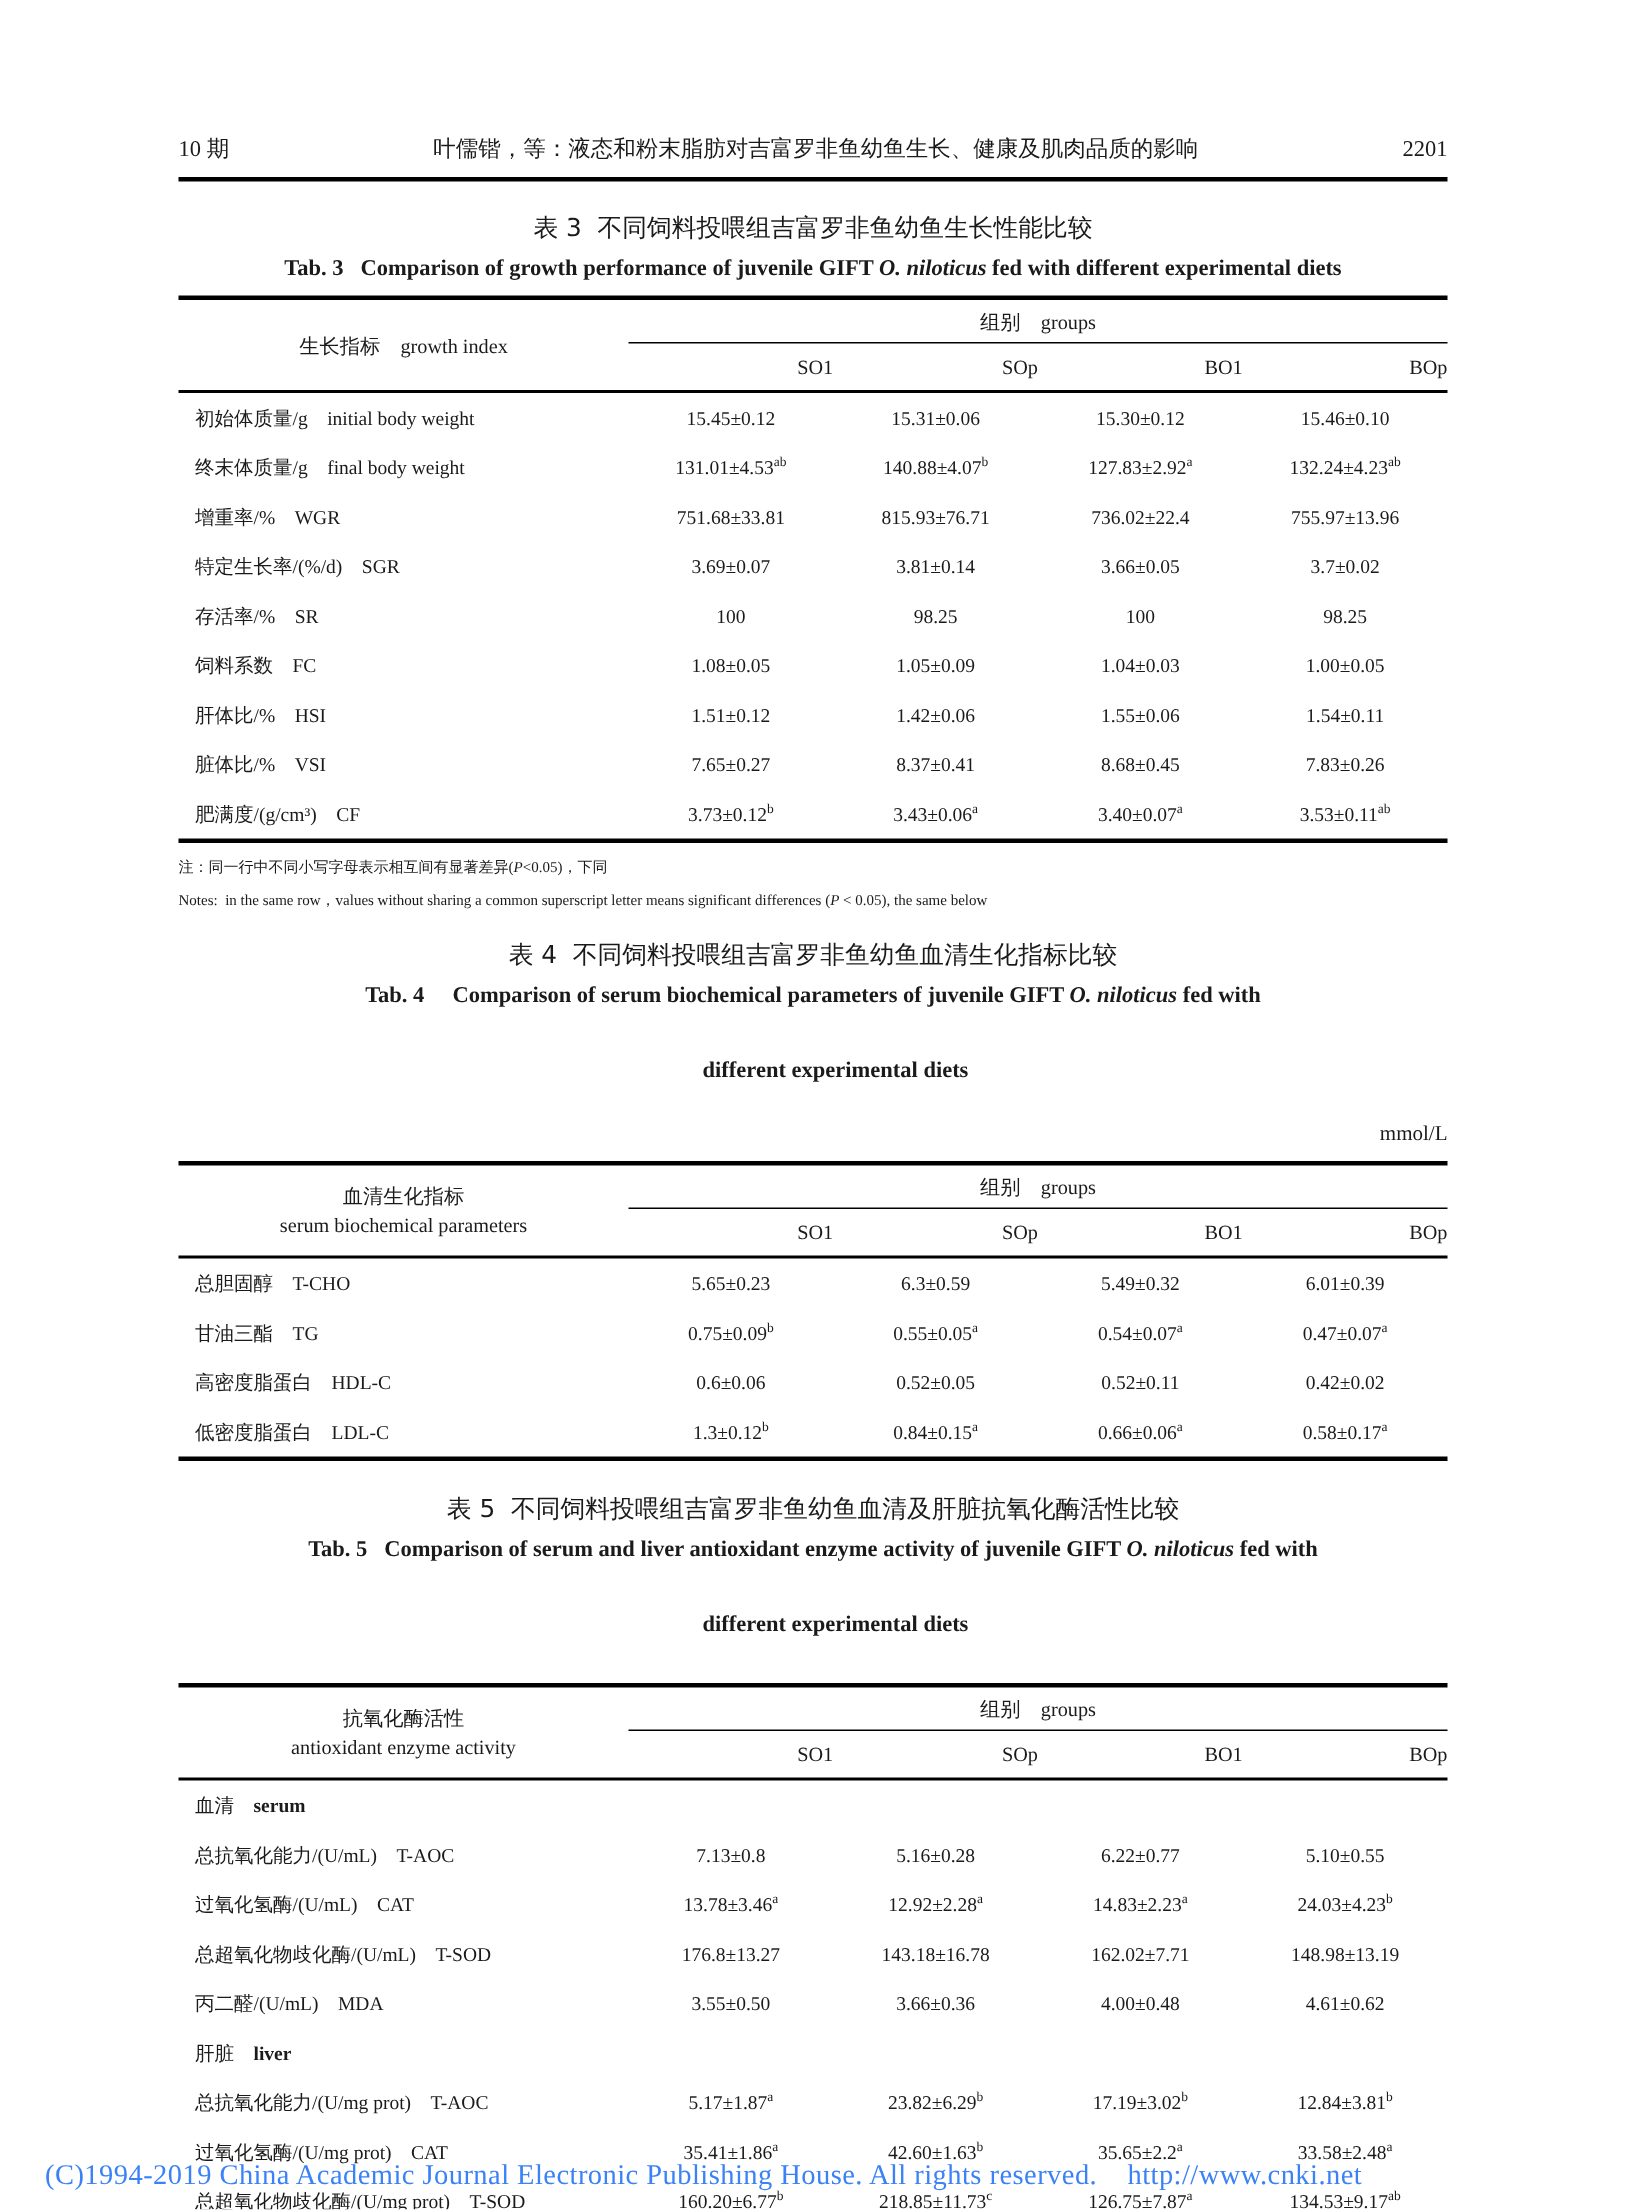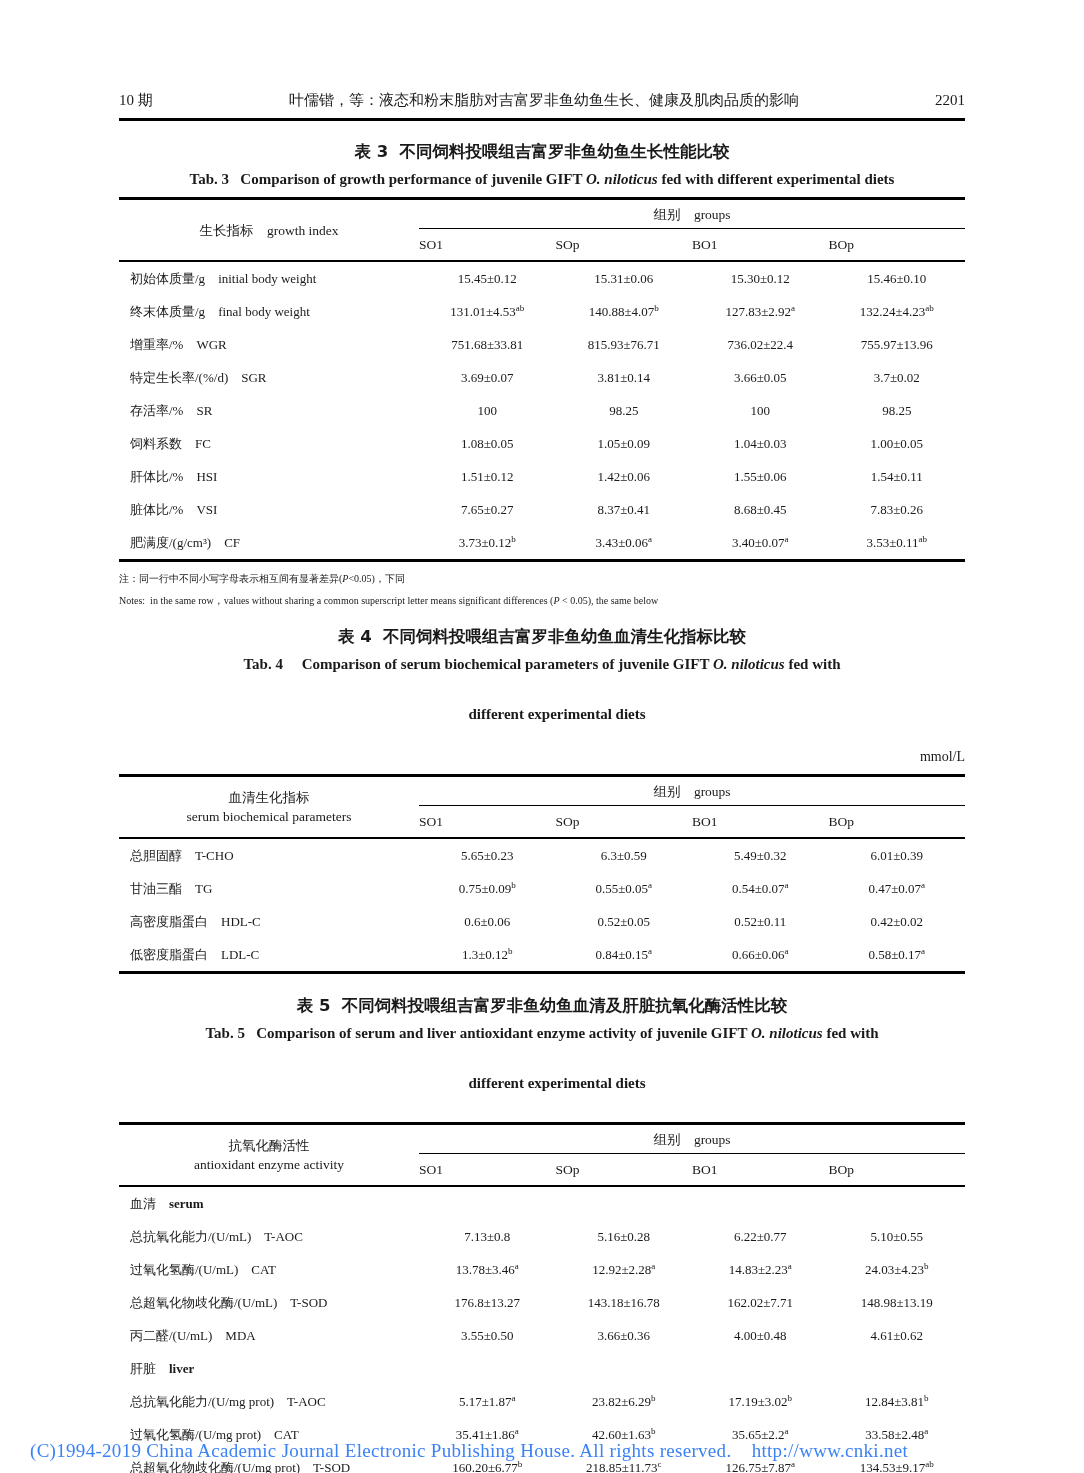--- a/index.html
+++ b/index.html
@@ -8,40 +8,40 @@
   .content{margin-left:119px;width:846px;}
 
   
   .page-header{display:flex;justify-content:space-between;align-items:flex-end;
                padding-top:90px;padding-bottom:8px;border-bottom:3px solid #000;
                font-size:15px;line-height:20px;}
   .page-header .mid{flex:1;text-align:center;}
 
   
   .tbl-title-zh{text-align:center;font-family:"DejaVu Sans","Liberation Sans",sans-serif;
-                font-weight:700;font-size:16.5px;line-height:24px;white-space:pre-wrap;}
+                font-weight:400;font-size:16.5px;line-height:24px;white-space:pre-wrap;}
   .tbl-title-en{text-align:center;font-weight:700;font-size:15px;line-height:21px;
                 white-space:pre-wrap;margin-top:5px;}
   .tbl-title-en2{position:relative;margin-top:8px;}
   .unit{position:absolute;right:0;bottom:0;font-weight:400;font-size:14px;}
 
   .tbl-s3 .tbl-title-zh{margin-top:19px;}
   .tbl-s4 .tbl-title-zh{margin-top:14px;}
   .tbl-s5 .tbl-title-zh{margin-top:20px;}
 
   
   .ptable{margin-top:7px;border-bottom:3px solid #000;}
   .thead{display:grid;grid-template-columns:300px 1fr;
          border-top:3px solid #000;border-bottom:2.5px solid #000;}
   .thead-left{display:flex;flex-direction:column;justify-content:center;
               text-align:center;font-size:13.5px;line-height:19px;white-space:pre-wrap;}
   .groups-row{height:28px;line-height:30px;text-align:center;border-bottom:1.5px solid #000;
               font-size:13.5px;white-space:pre-wrap;}
   .cols-row{display:grid;grid-template-columns:repeat(4,1fr);height:31px;align-items:center;
-            text-align:left;font-size:13.5px;}
+            text-align:right;font-size:13.5px;}
   .trow{display:grid;grid-template-columns:300px repeat(4,1fr);min-height:33px;
         align-items:center;font-size:13px;}
   .rlabel{padding-left:11px;white-space:nowrap;}
   .rlabel .en{margin-left:13px;}
   .section-row .en{font-weight:700;}
   .cell{text-align:center;}
   sup{font-size:9px;line-height:0;}
   i{font-style:italic;}
 
   

